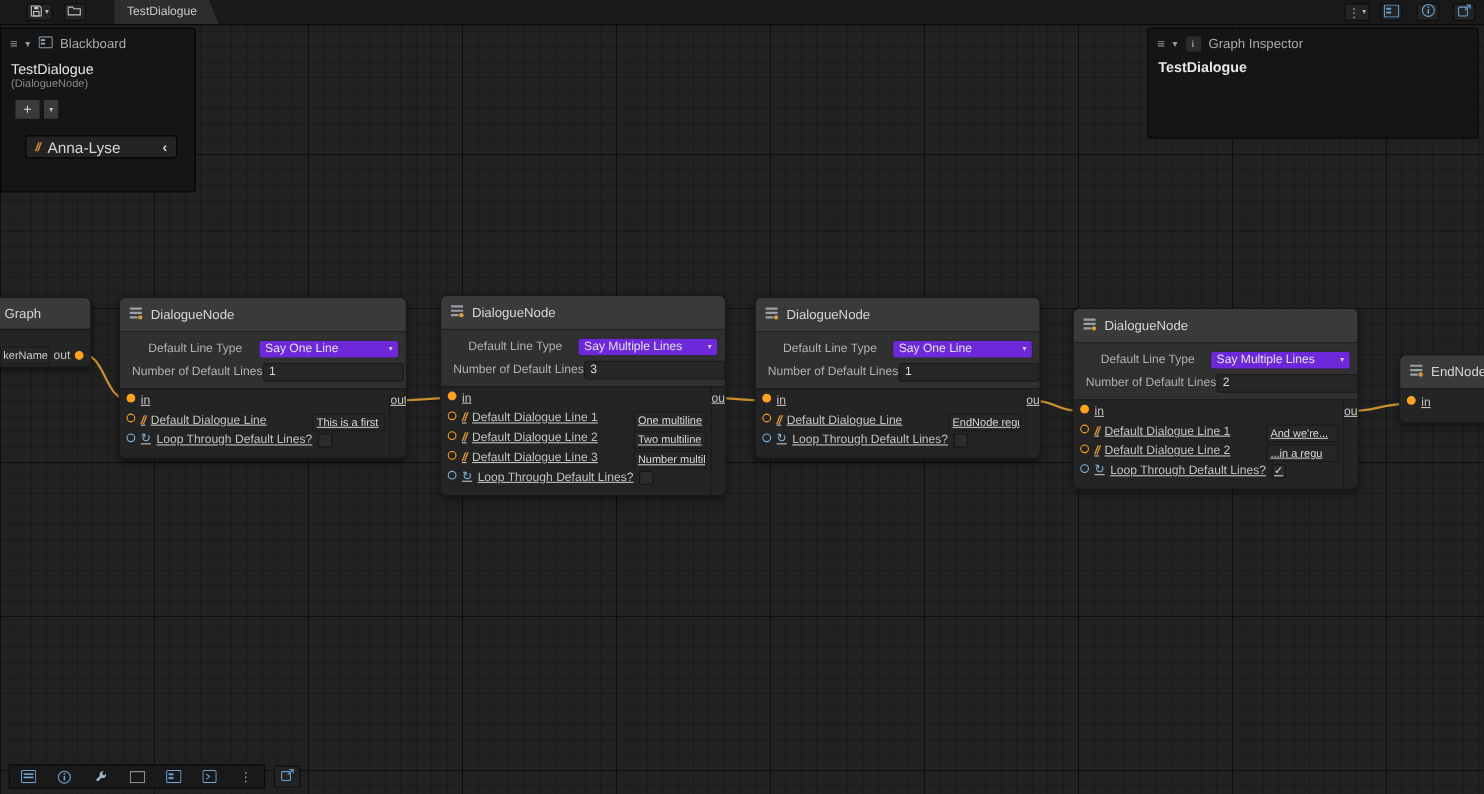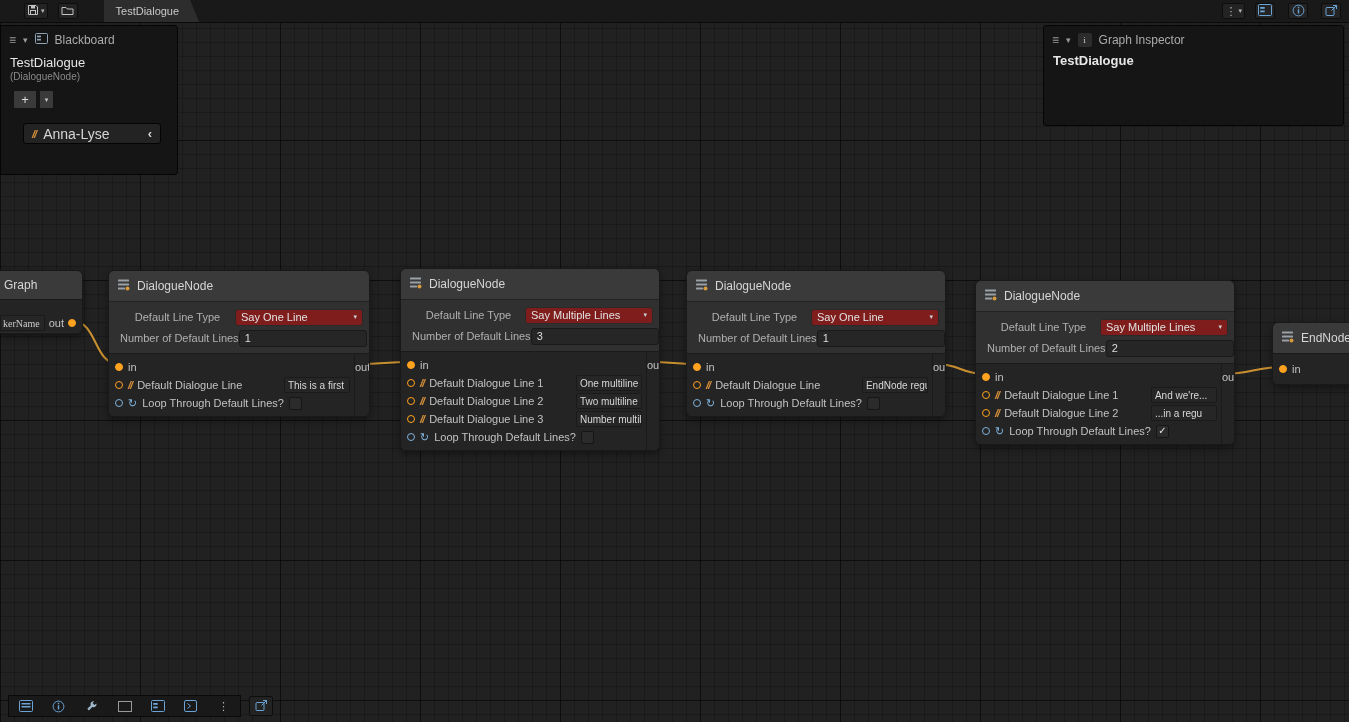--- a/index.html
+++ b/index.html
@@ -86,33 +86,33 @@
   }
   .node-title{
     height:30px;background:#3a3a3a;display:flex;align-items:center;gap:7px;
     padding:0 8px;color:#d6d6d6;font-size:12px;
   }
   .node-props{background:#303030;border-top:1px solid #222;padding:6px 6px;display:flex;flex-direction:column;gap:3px;}
   .prop-row{display:flex;align-items:center;height:18px;text-align:center;}
   .prop-label{flex:1;color:#b0b0b0;font-size:11px;padding-left:5px;white-space:nowrap;}
   .dropdown{
     width:128px;height:17px;box-sizing:border-box;flex:none;
-    background:#7f1d1d;border:1px solid #2a2a2a;border-radius:3px;
+    background:#6d28d9;border:1px solid #2a2a2a;border-radius:3px;
     color:#e2e2e2;display:flex;align-items:center;padding:0 5px;font-size:11px;white-space:nowrap;
   }
   .dropdown .dd-caret{margin-left:auto;font-size:7px;color:#d0d0d0;}
   .textfield{
     width:128px;height:17px;box-sizing:border-box;flex:none;
     background:#262626;border:1px solid #1a1a1a;border-radius:3px;
     color:#dcdcdc;display:flex;align-items:center;padding:0 5px;font-size:11px;white-space:nowrap;overflow:hidden;
   }
   .node-ports{background:#242424;border-top:1px solid #1a1a1a;display:flex;align-items:stretch;}
   .ports-left{flex:1;padding:4px 0;}
   .ports-right{width:34px;border-left:1px solid #1a1a1a;padding:4px 0;display:flex;flex-direction:column;}
-  .port-row{display:flex;align-items:center;height:18px;gap:5px;padding-left:6px;font-size:11px;color:#c2c2c2;}
+  .port-row{display:flex;align-items:flex-start;height:18px;gap:5px;padding-left:6px;font-size:11px;color:#c2c2c2;text-decoration:underline;}
   .port-row.out-row{justify-content:flex-end;padding-right:6px;padding-left:0;gap:4px;}
   .port-dot{width:8px;height:8px;border-radius:50%;box-sizing:border-box;border:1.6px solid #FFA21F;flex:none;}
   .port-dot.filled{background:#FFA21F;}
   .port-dot.blue{border-color:#7FB2DC;}
   .loop-ic{color:#7FB2DC;font-size:11px;line-height:1;}
   .port-label{white-space:nowrap;}
   .mini-field{
     width:66px;height:16px;box-sizing:border-box;flex:none;
     margin-left:auto;margin-right:4px;
     background:#262626;border:1px solid #1a1a1a;border-radius:2px;
@@ -124,21 +124,21 @@
     margin-left:auto;margin-right:52px;
     background:#2b2b2b;border:1px solid #161616;border-radius:2px;
     color:#e2e2e2;font-size:10px;display:flex;align-items:center;justify-content:center;line-height:1;
   }
   
   .partial-node{left:-1px;top:270px;width:84px;height:64px;border-radius:0 6px 6px 0;}
   .partial-node .node-title{height:28px;padding:0 4px;}
   .partial-node .pbody{background:#242424;border-top:1px solid #1a1a1a;padding-top:14px;}
   .partial-node .prow{display:flex;align-items:center;height:18px;gap:4px;padding:0 6px 0 0;font-size:11px;color:#c2c2c2;}
   .pfield{width:46px;height:16px;box-sizing:border-box;background:#262626;border:1px solid #1a1a1a;
-    color:#cccccc;font-size:10px;display:flex;align-items:center;padding:0 2px;overflow:hidden;white-space:nowrap;font-family:Liberation Serif, serif;}
+    color:#cccccc;font-size:10px;display:flex;align-items:center;padding:0 2px;overflow:hidden;white-space:nowrap;}
   .prow .plabel{margin-left:auto;}
   
   .end-node{left:1272px;top:322px;width:90px;}
   .end-node .end-ports{background:#242424;border-top:1px solid #1a1a1a;padding:6px 0;}
 </style>
 </head>
 <body>
 
 <div class="canvas-grid"></div>
 

